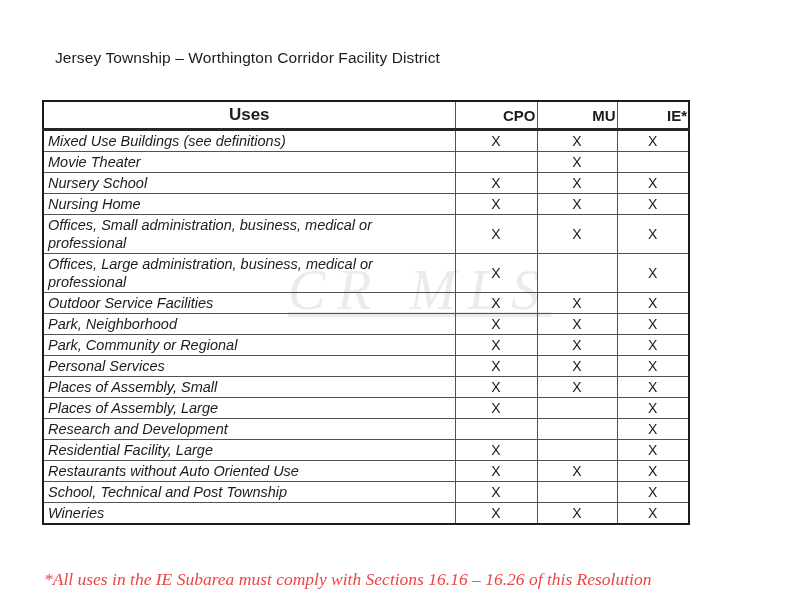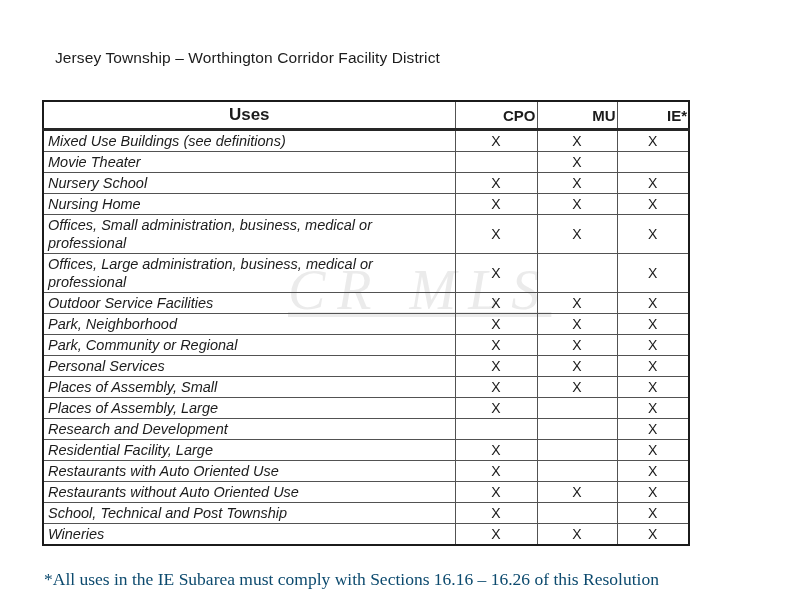--- a/index.html
+++ b/index.html
@@ -77,22 +77,23 @@
     text-align: center;
     font-size: 14px;
     height: 20px;
   }
   .footnote {
     position: absolute;
     left: 44px;
     top: 569px;
     font-family: "Liberation Serif", serif;
     font-size: 17.5px;
-    color: #0c4a6e;
+    color: #ef4444;
     white-space: nowrap;
+    font-style: italic;
   }
 </style>
 </head>
 <body>
 
 <div class="doc-title">Jersey Township – Worthington Corridor Facility District</div>
 
 <div class="watermark">CR MLS</div>
 
 <table class="uses-table">
@@ -189,26 +190,20 @@
         <td class="mark-col"></td>
         <td class="mark-col">X</td>
       </tr>
       <tr>
         <td class="use-col">Residential Facility, Large</td>
         <td class="mark-col">X</td>
         <td class="mark-col"></td>
         <td class="mark-col">X</td>
       </tr>
       <tr>
-        <td class="use-col">Restaurants with Auto Oriented Use</td>
-        <td class="mark-col">X</td>
-        <td class="mark-col"></td>
-        <td class="mark-col">X</td>
-      </tr>
-      <tr>
         <td class="use-col">Restaurants without Auto Oriented Use</td>
         <td class="mark-col">X</td>
         <td class="mark-col">X</td>
         <td class="mark-col">X</td>
       </tr>
       <tr>
         <td class="use-col">School, Technical and Post Township</td>
         <td class="mark-col">X</td>
         <td class="mark-col"></td>
         <td class="mark-col">X</td>

